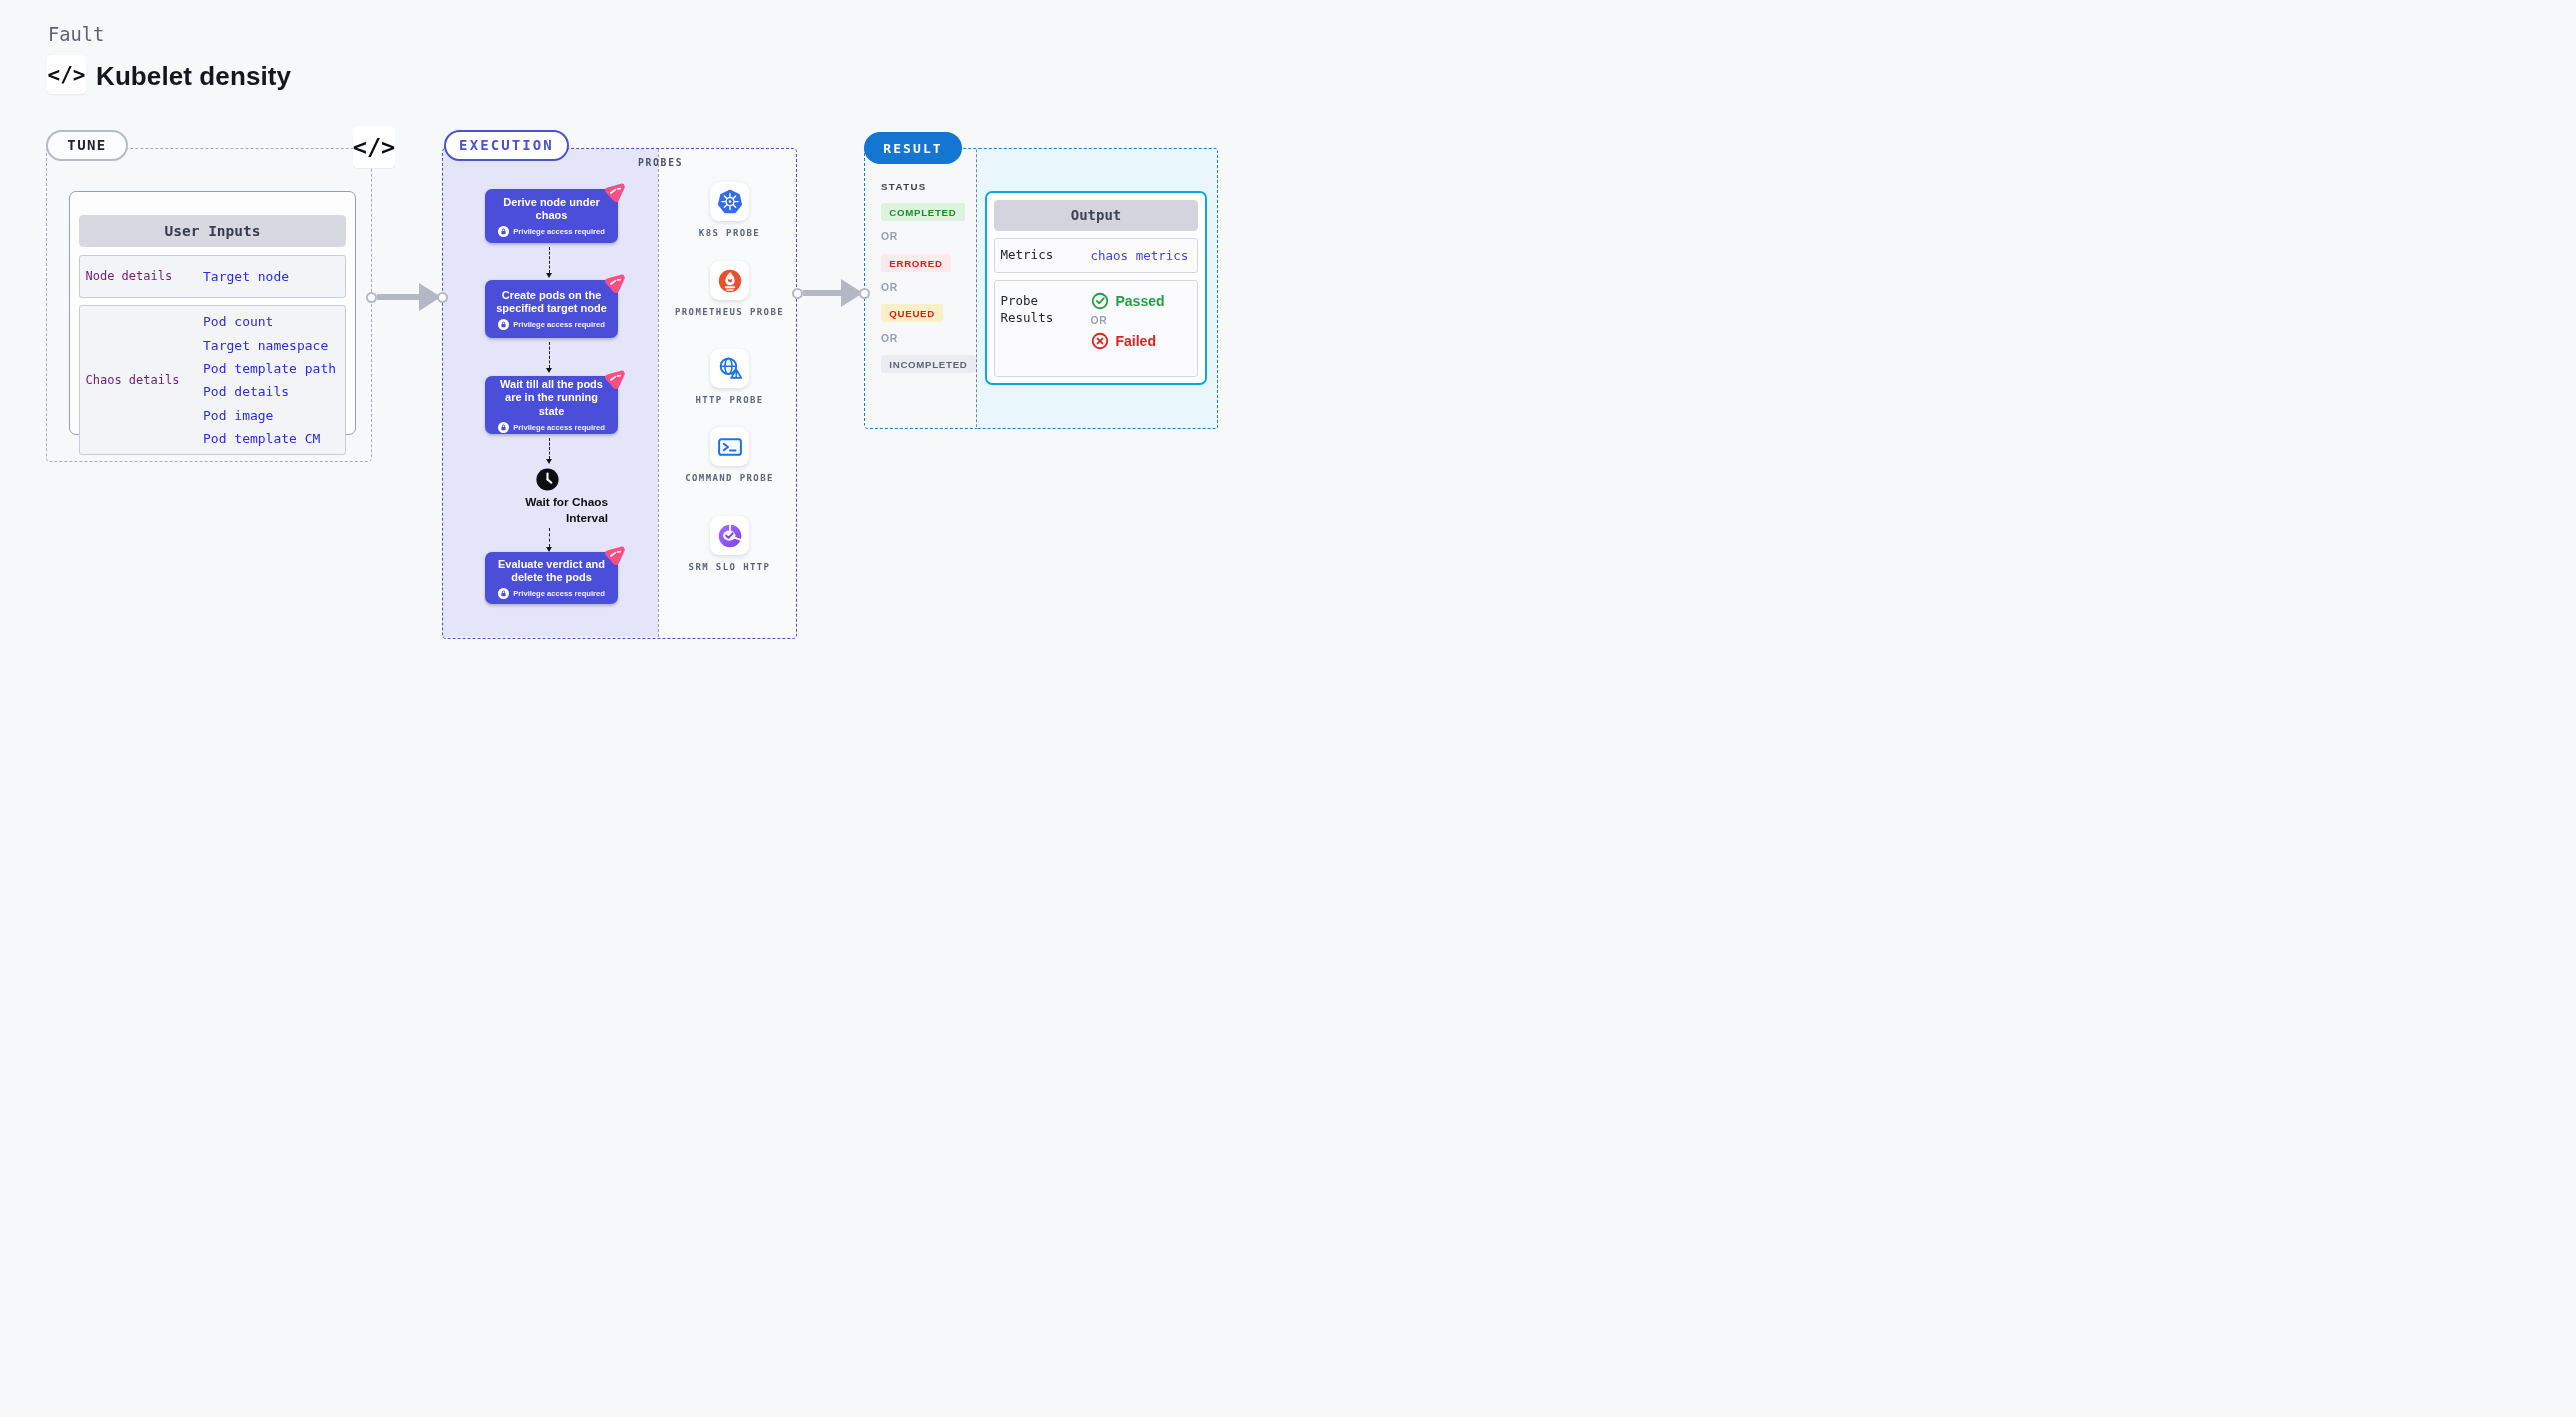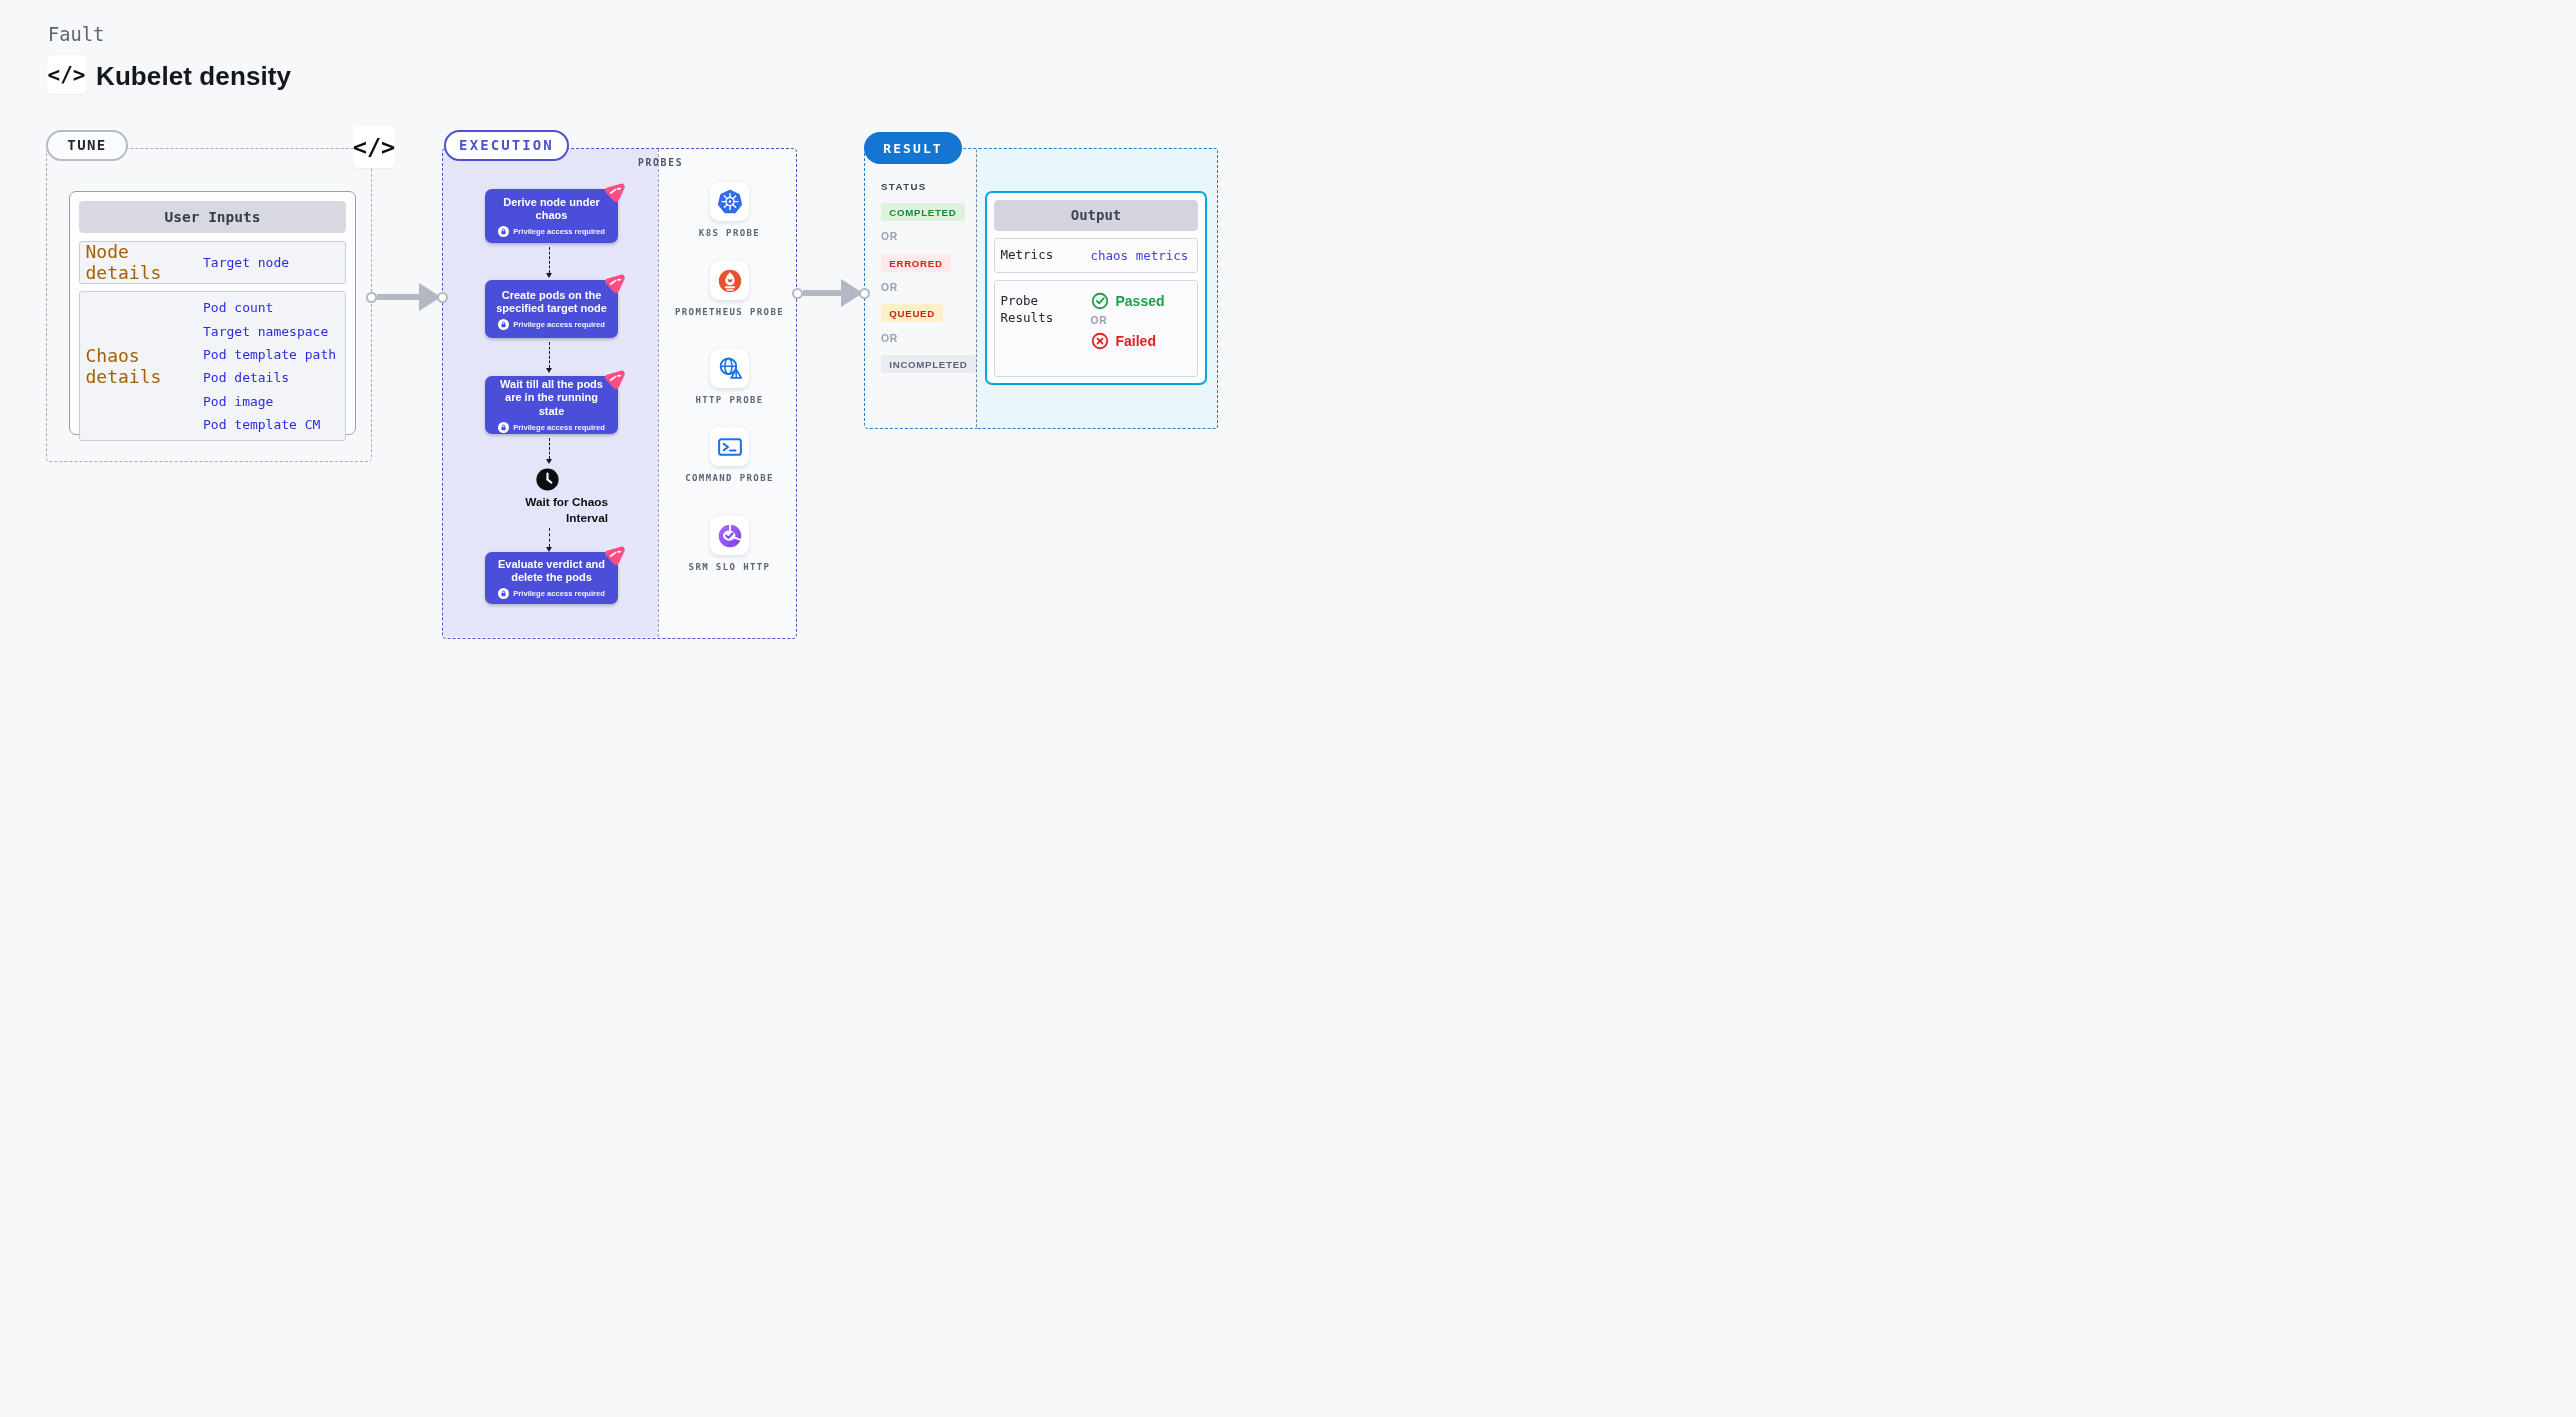--- a/index.html
+++ b/index.html
@@ -35,28 +35,28 @@
   .pill.exec { background:#ffffff; border:2.1px solid #4a52cf; color:#4a52cf; font-size:14px; letter-spacing:2.1px; }
   .pill.result { background:#1476d2; border:2.1px solid #1476d2; color:#ffffff; font-size:13px; letter-spacing:2.1px; }
 
   
   .ui-card {
     background:#fdfdfe; border:1.4px solid #989fac; border-radius:7px; padding:9px;
   }
   .ui-header {
     background:#d8d8e1; border-radius:4.2px; height:32px;
     display:flex; align-items:center; justify-content:center;
-    font-family:"DejaVu Sans Mono", monospace; font-weight:bold; font-size:14.5px; color:#363c49;
+    font-family:"DejaVu Sans Mono", monospace; font-weight:bold; font-size:14.5px; color:#363c49;margin-top:14px;
   }
   .ui-row {
     background:#f3f4f8; border:0.7px solid #c8ccd7; border-radius:2.8px;
     display:flex; align-items:center; margin-top:7.6px;
   }
   .ui-row .lbl {
-    font-family:"DejaVu Sans Mono", monospace; font-size:18px; color:#a16207;
+    font-family:"DejaVu Sans Mono", monospace; font-size:12px; color:#701a75;
     width:123px; padding-left:5.5px; flex:none;
   }
   .ui-link {
     font-family:"DejaVu Sans Mono", monospace; font-size:13px; color:#2b2be2;
     cursor:pointer; line-height:1;
   }
   .links-col { display:flex; flex-direction:column; gap:10.4px; padding:9.7px 0; }
 
   
   .h-arrow { position:absolute; display:flex; align-items:center; z-index:4; }

